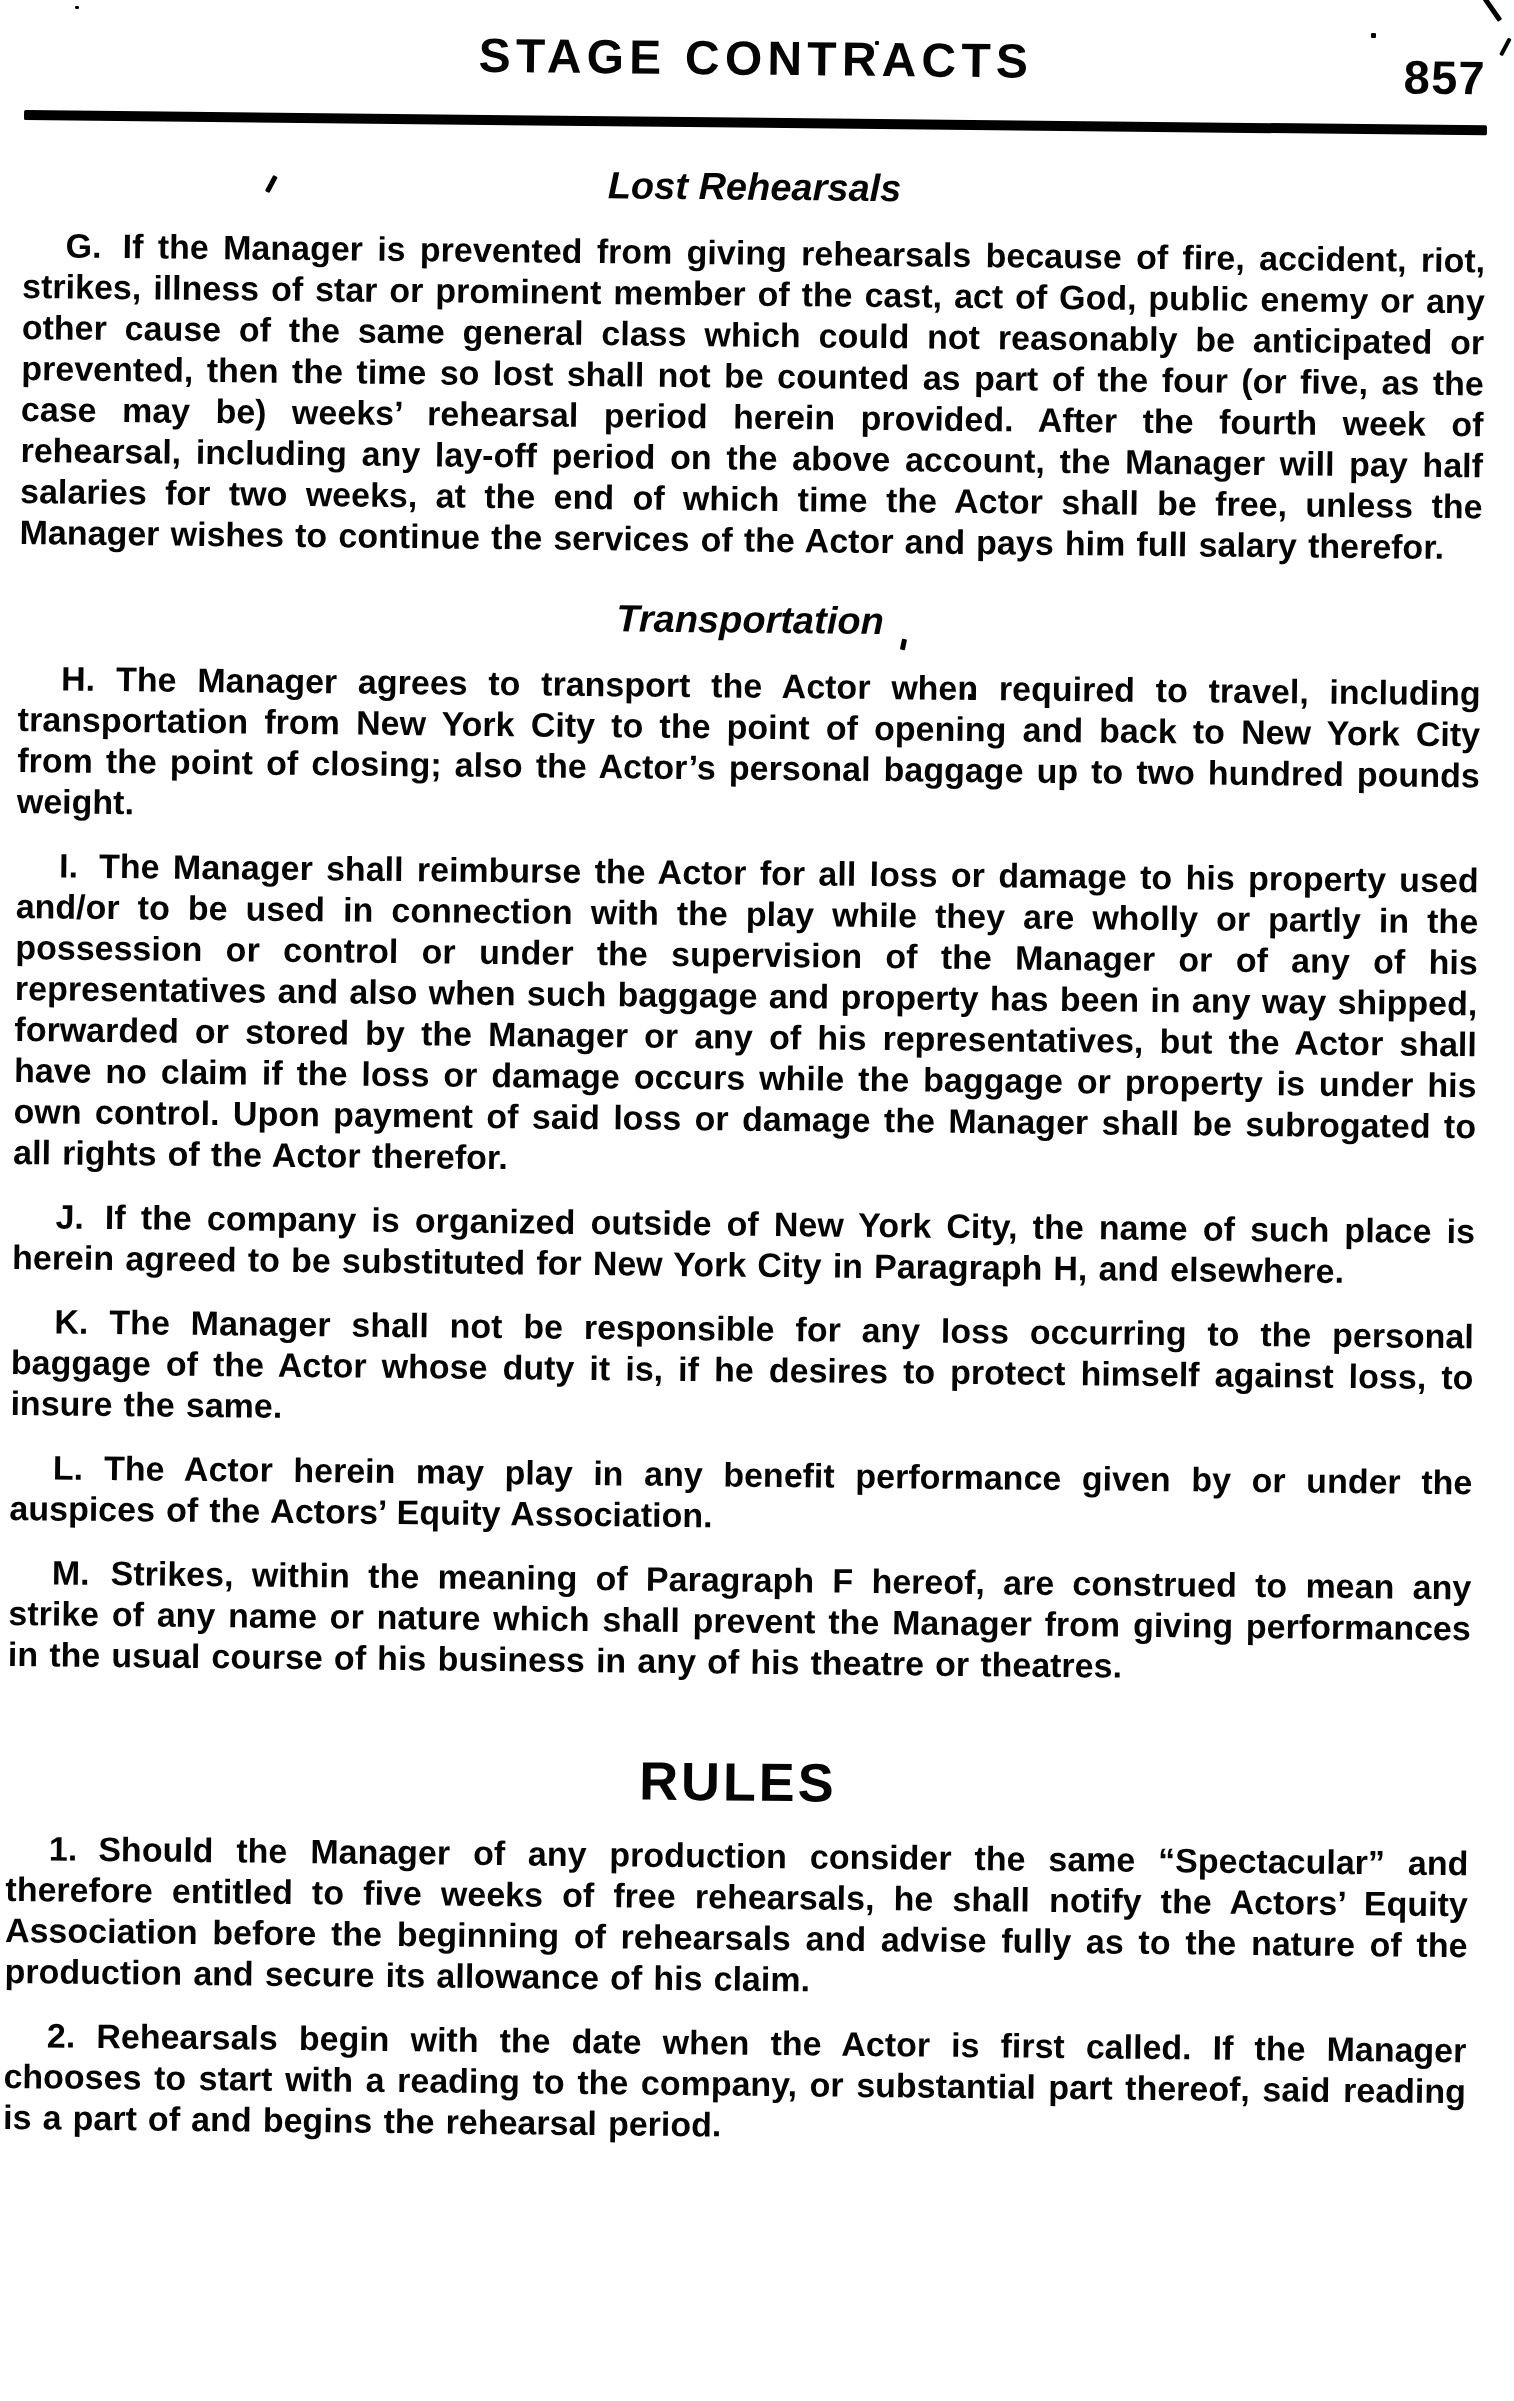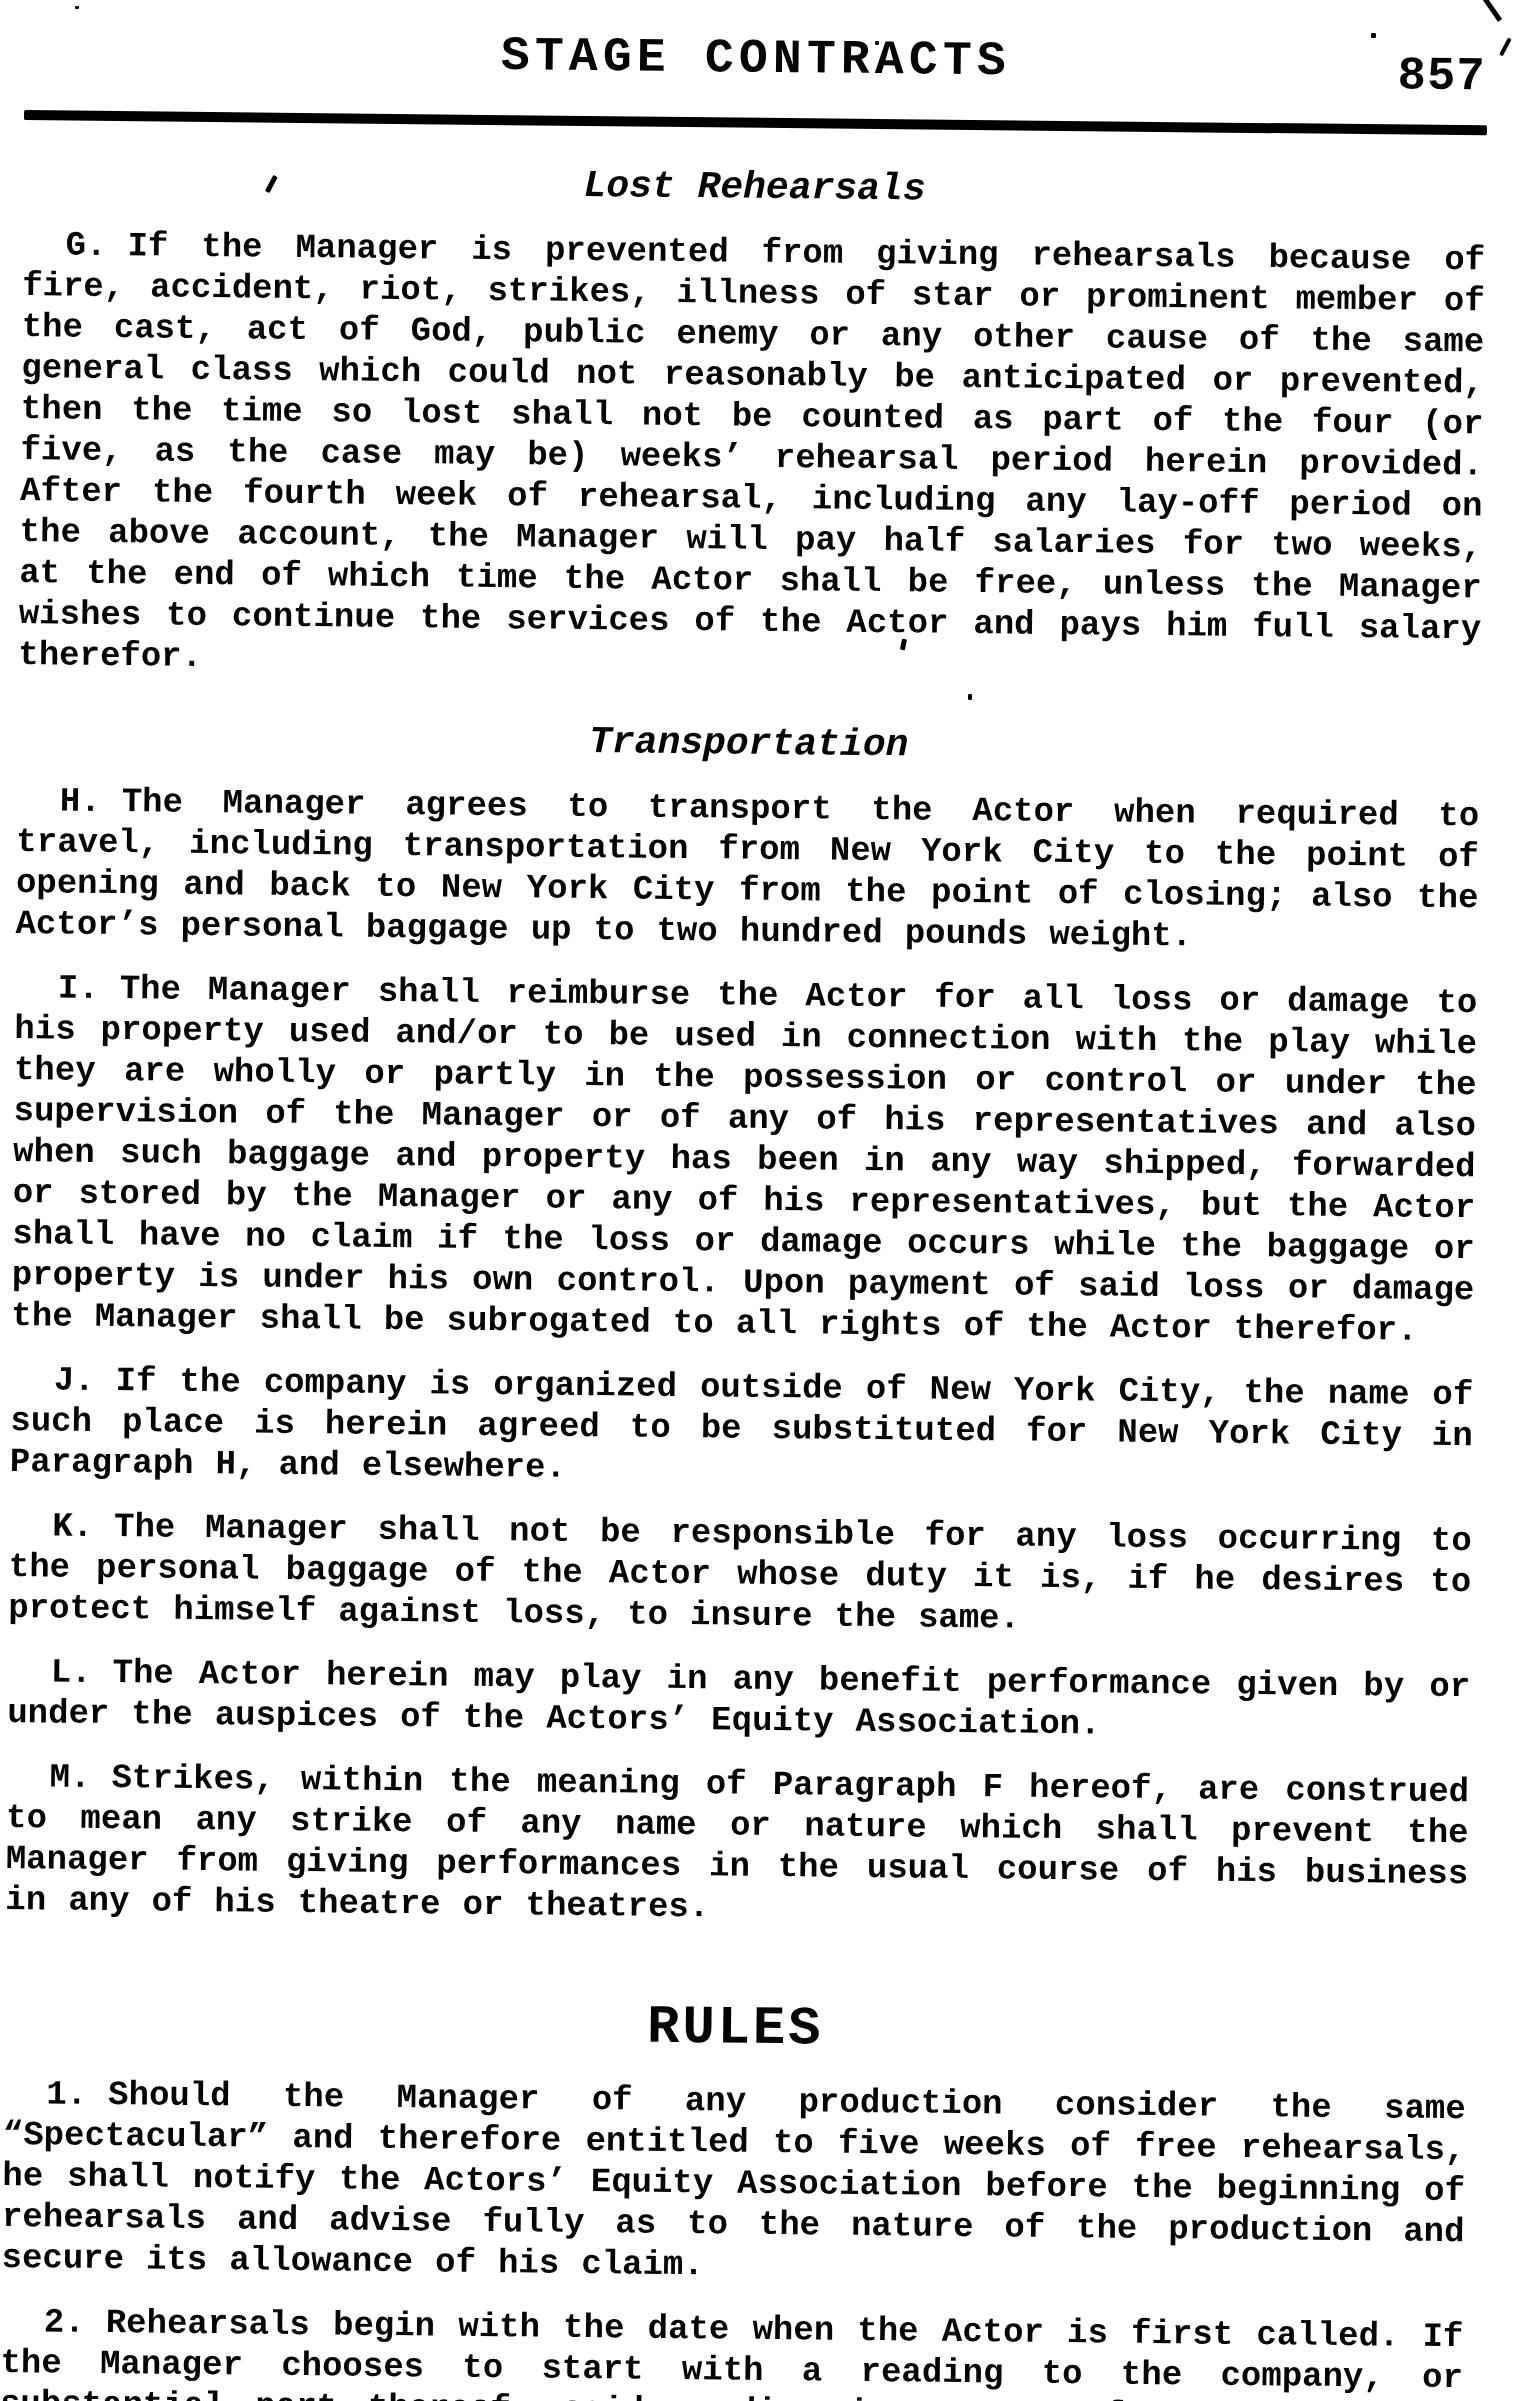--- a/index.html
+++ b/index.html
@@ -2,21 +2,21 @@
 <html style="font-size:9.3px"><head>
 <meta charset="utf-8">
 <style>
   html,body{margin:0;padding:0;background:#e8e8e8;}
   .page{
     position:relative;
     width:1514px;height:2401px;
     background:#ffffff;
     overflow:hidden;
     color:#050505;
-    font-family:Liberation Mono, monospace;
+    font-family:Liberation Sans, sans-serif;
     font-weight:700;
   }
   .page-inner{
     position:absolute;
     left:24.5px;top:27px;right:27px;
     transform:rotate(0.6deg);
     transform-origin:758px 0;
   }
   .header{position:relative;height:71px;}
   .title{

